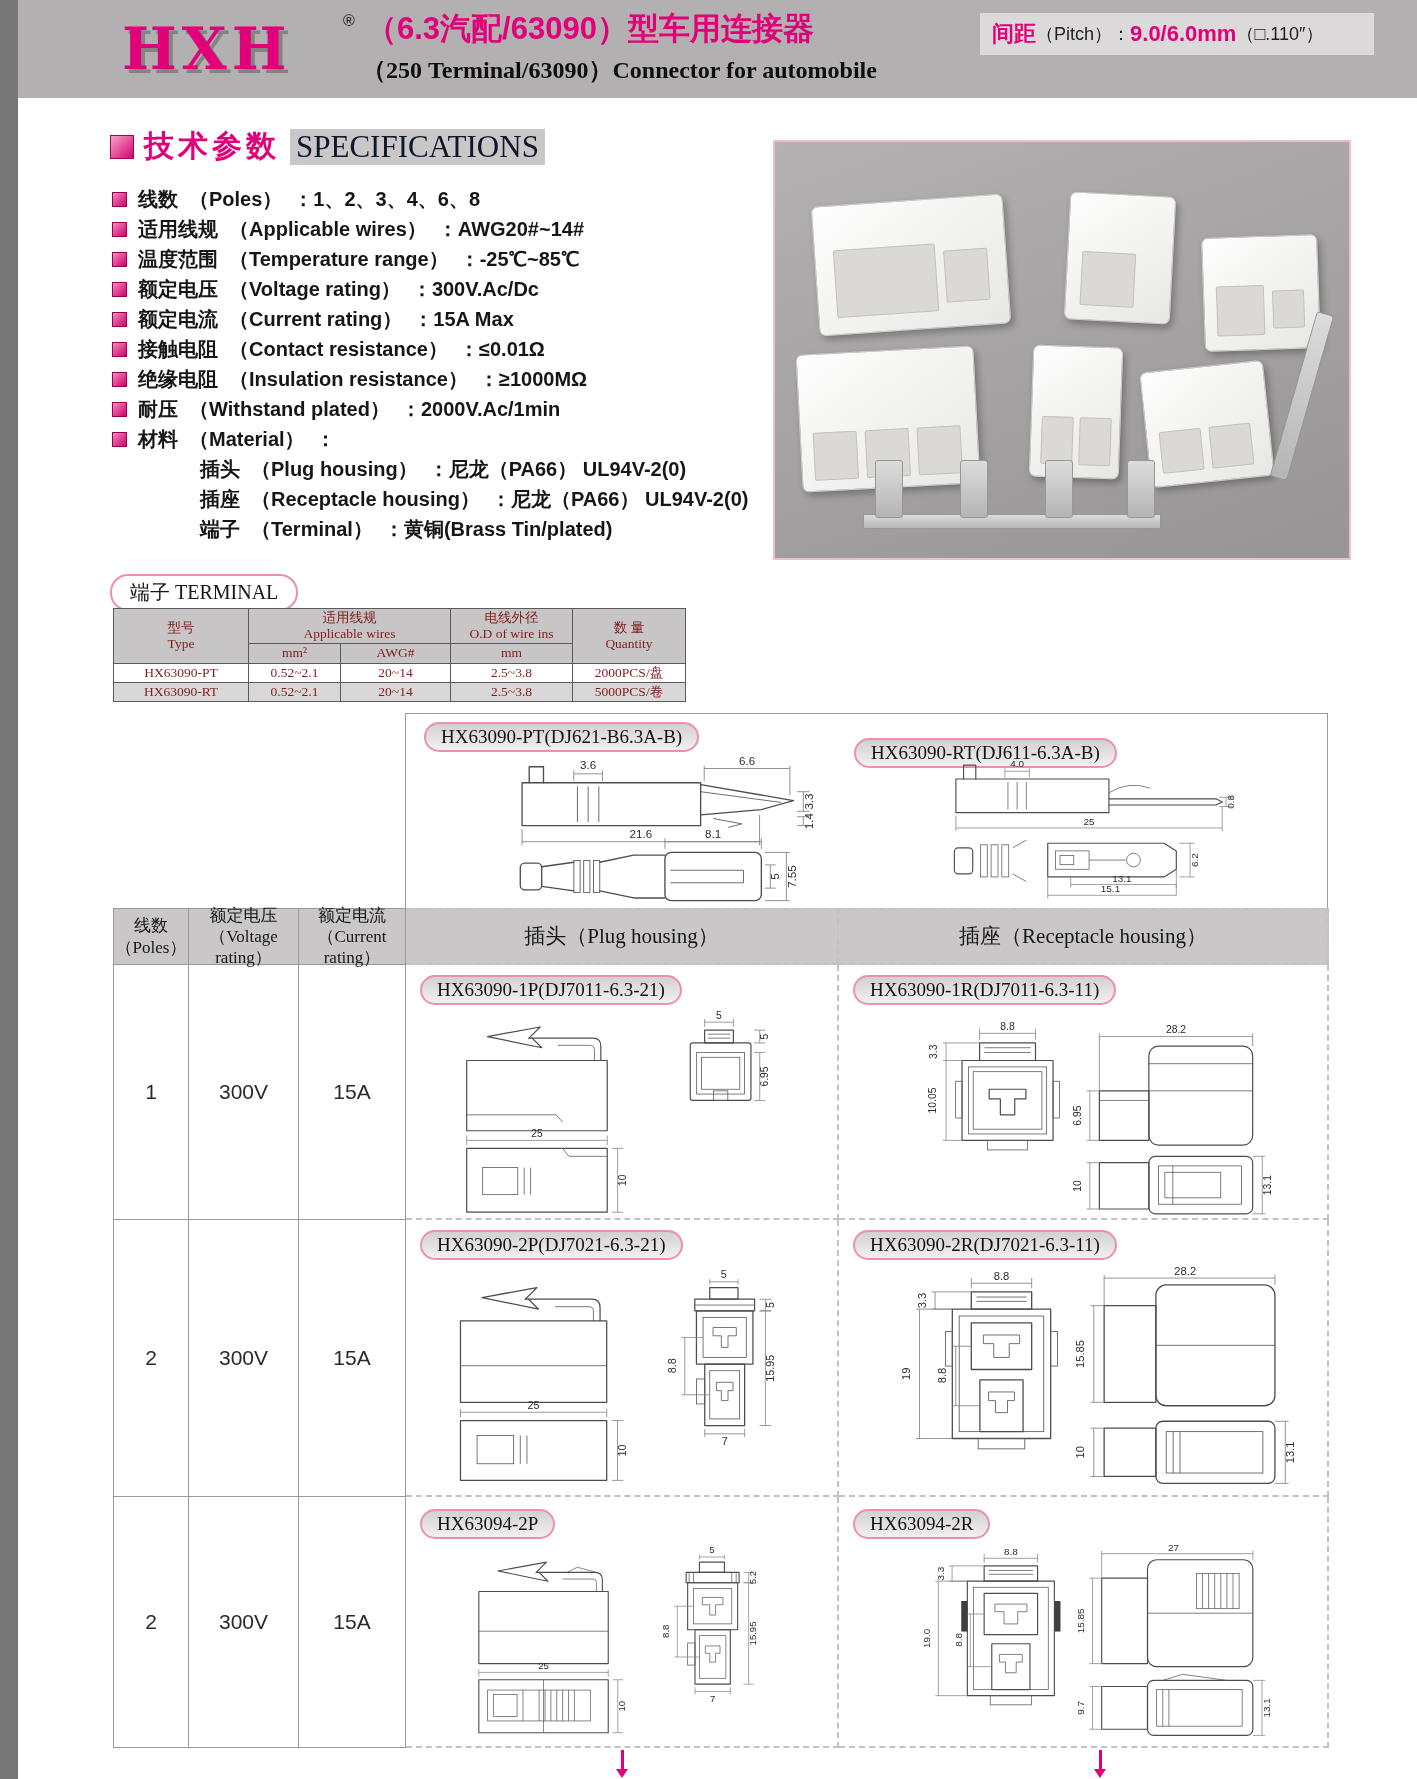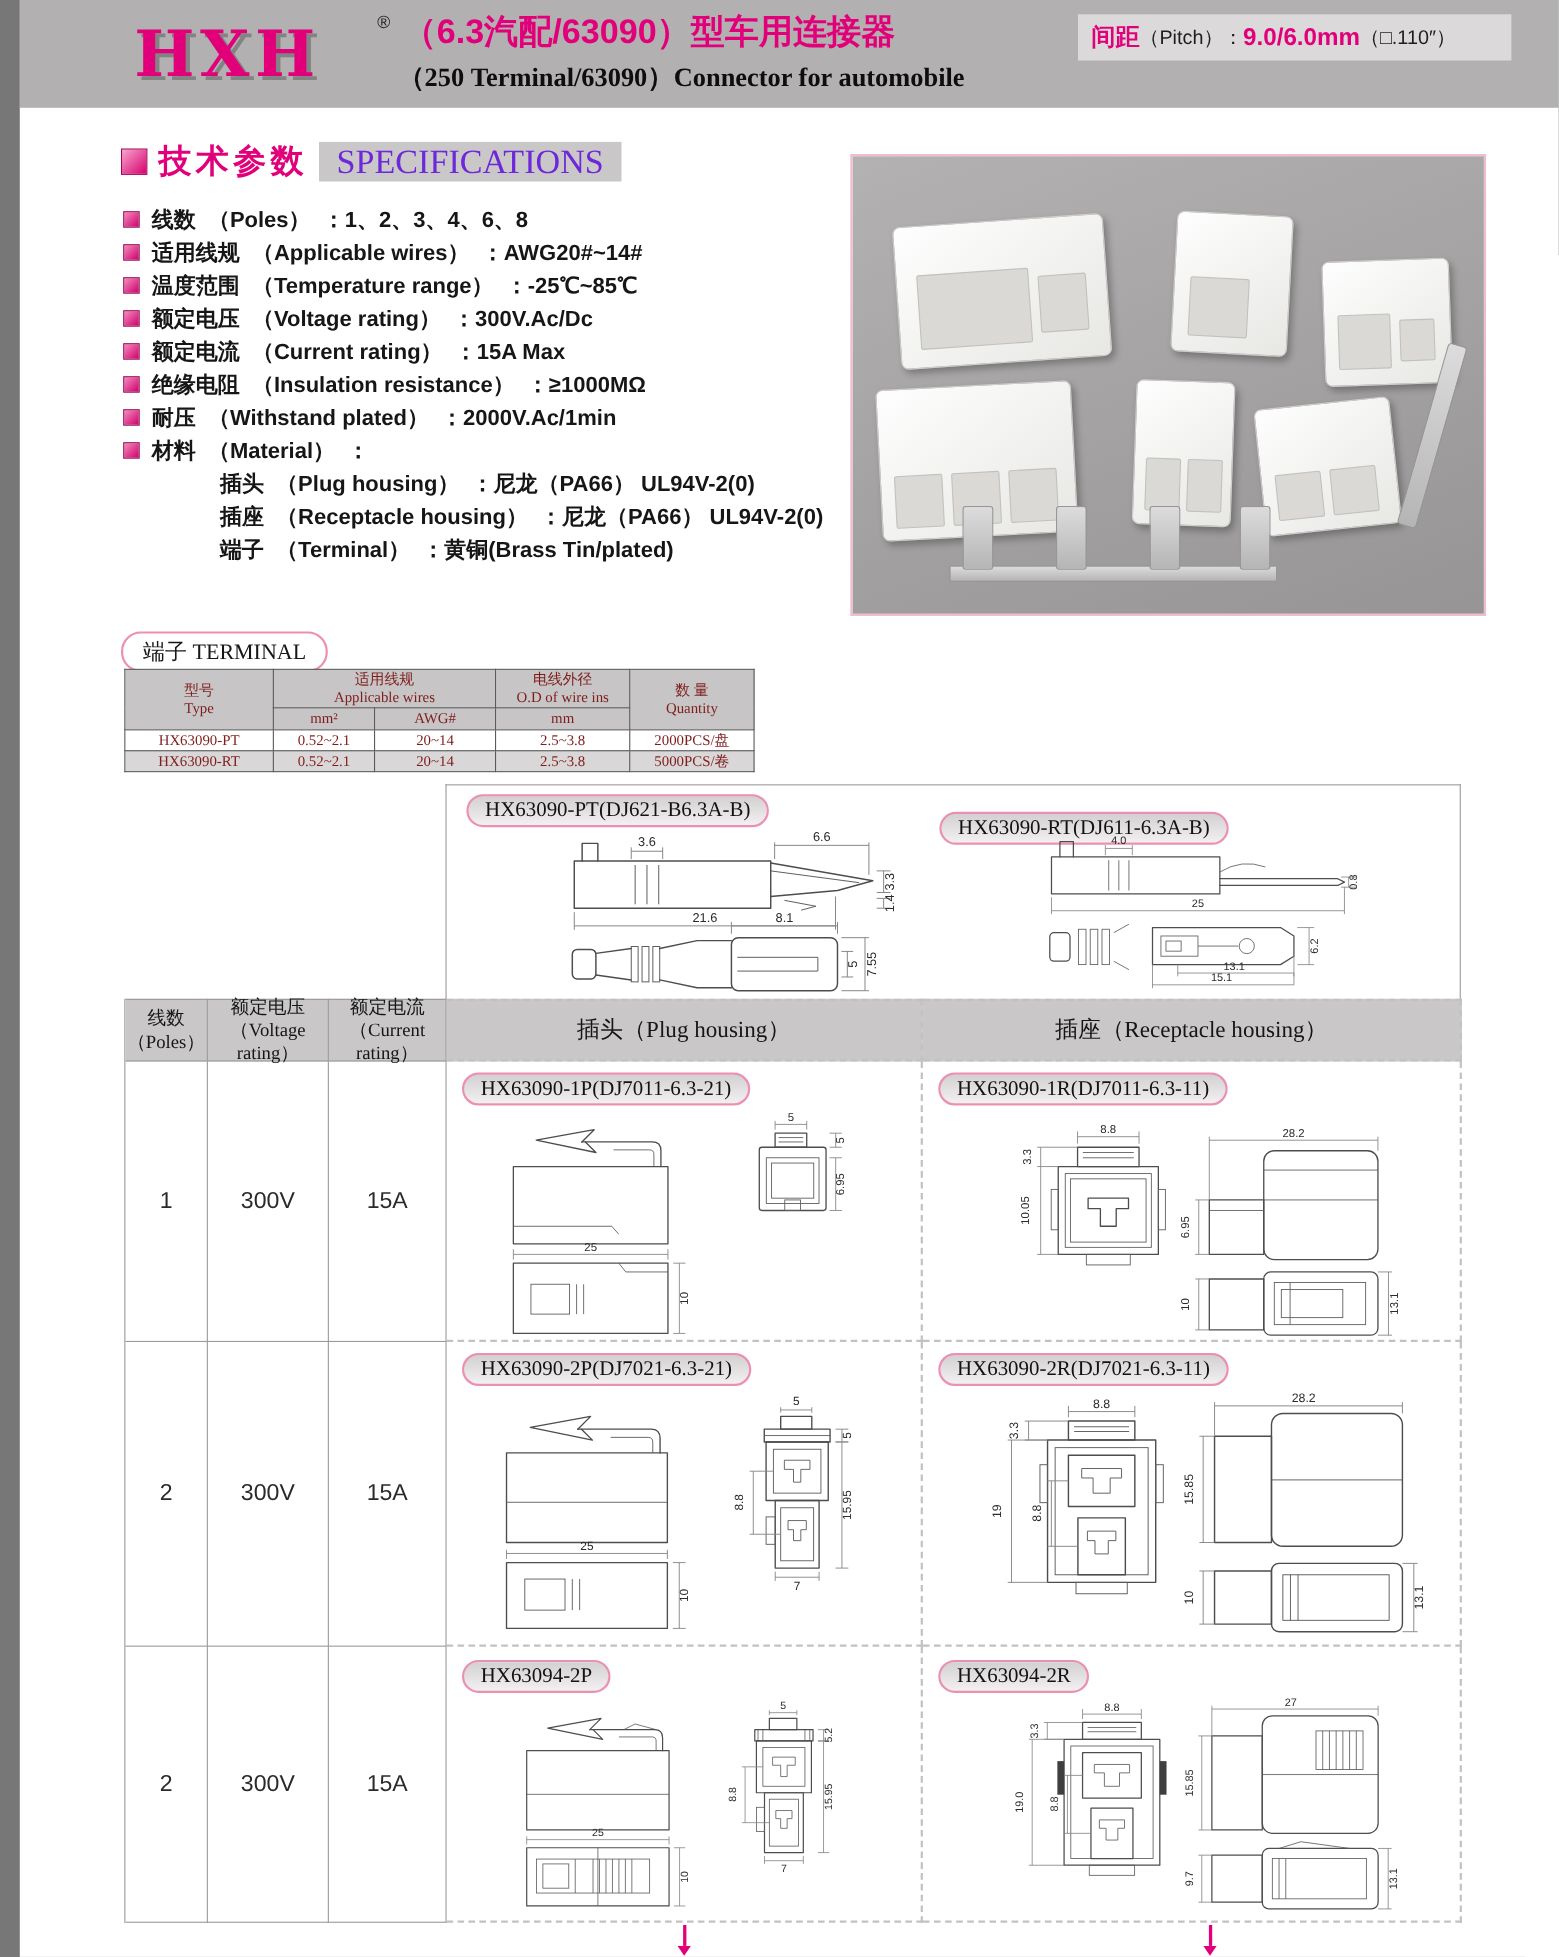--- a/index.html
+++ b/index.html
@@ -18,21 +18,21 @@
   .pitch{position:absolute;left:962px;top:13px;width:394px;height:42px;background:#dbd9d9;
          display:flex;align-items:center;padding:0 12px;box-sizing:border-box;white-space:nowrap;}
   .pitch .m{color:var(--mag);font-weight:bold;font-size:22px;}
   .pitch .k{color:#1e1e1e;font-size:18px;}
   
   .spec-head{position:absolute;left:92px;top:126px;display:flex;align-items:center;gap:10px;}
   .sq-big{width:22px;height:22px;background:linear-gradient(135deg,#f8a5cc,#d6006f);
           border:1px solid #a30058;}
   .spec-head .cn{font-size:30px;font-weight:bold;color:var(--mag);letter-spacing:4px;}
   .spec-head .en{font-family:"Liberation Serif",serif;font-size:31px;background:#c9c7c7;
-                 padding:0 16px;color:#6d28d9;}
+                 padding:0 6px;color:#0f172a;}
   .spec-list{position:absolute;left:94px;top:184px;width:640px;}
   .si{display:flex;align-items:center;gap:11px;height:30px;font-size:20px;font-weight:600;}
   .si .bullet{flex:0 0 auto;width:13px;height:13px;
               background:linear-gradient(135deg,#f48cbd,#cf006c);border:1px solid #98004f;}
   .si.sub{padding-left:88px;}
   .si .en{font-weight:600;}
   
   .photo{position:absolute;left:755px;top:140px;width:578px;height:420px;box-sizing:border-box;
          background:linear-gradient(160deg,#b3b1b1,#969494);border:2px solid #eebfcb;}
   .part{position:absolute;background:linear-gradient(145deg,#fefefe,#e7e7e4);
@@ -125,20 +125,26 @@
         <span class="bullet"></span>
         <span>额定电压</span>
         <span class="en">（Voltage rating）</span>
         <span>：300V.Ac/Dc</span>
       </div>
     <div class="si">
         <span class="bullet"></span>
         <span>额定电流</span>
         <span class="en">（Current rating）</span>
         <span>：15A Max</span>
+      </div>
+    <div class="si">
+        <span class="bullet"></span>
+        <span>接触电阻</span>
+        <span class="en">（Contact resistance）</span>
+        <span>：≤0.01Ω</span>
       </div>
     <div class="si">
         <span class="bullet"></span>
         <span>绝缘电阻</span>
         <span class="en">（Insulation resistance）</span>
         <span>：≥1000MΩ</span>
       </div>
     <div class="si">
         <span class="bullet"></span>
         <span>耐压</span>

